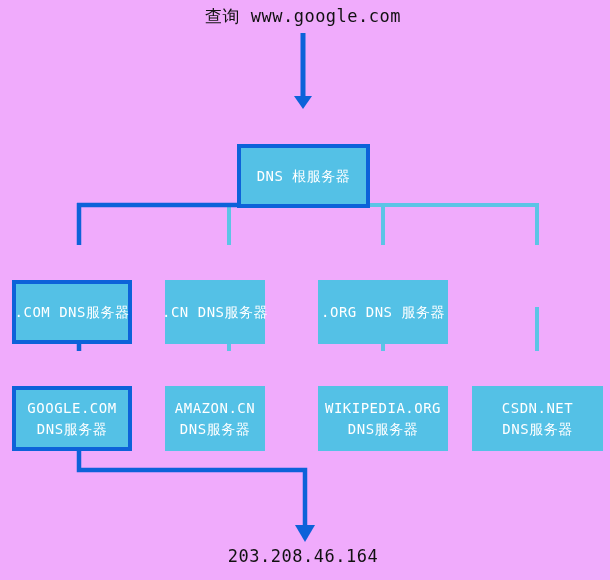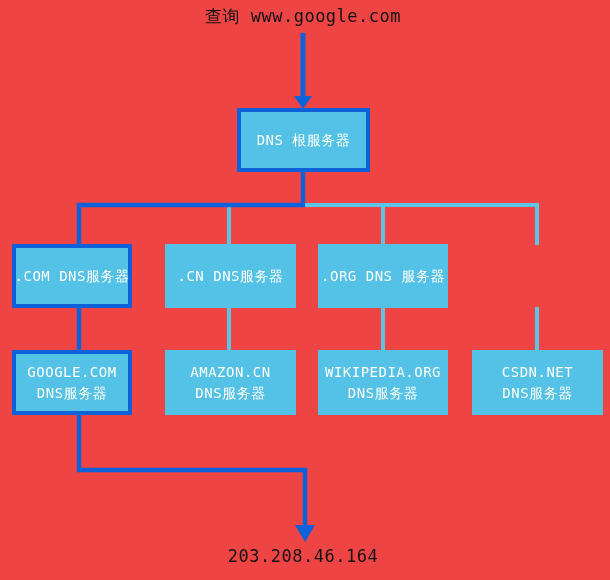--- a/index.html
+++ b/index.html
@@ -8,21 +8,21 @@
     --light: #5cc4e6;
     --ink: #111111;
     --box-ink: #ffffff;
   }
   * { margin: 0; padding: 0; box-sizing: border-box; }
   html, body { background: #ffffff; }
   .stage {
     position: relative;
     width: 610px;
     height: 580px;
-    background: #ef4444;
+    background: #f0abfc;
     overflow: hidden;
     font-family: "DejaVu Sans Mono", "Liberation Mono", monospace;
   }
   .connector-layer {
     position: absolute;
     left: 0; top: 0;
     width: 610px; height: 580px;
   }
   .stroke-dark { stroke: var(--dark); fill: none; }
   .stroke-light { stroke: var(--light); fill: none; }
@@ -45,27 +45,28 @@
     color: var(--box-ink);
     display: flex;
     flex-direction: column;
     align-items: center;
     justify-content: center;
     text-align: center;
     font-size: 14px;
     letter-spacing: 0.5px;
     line-height: 21px;
     white-space: pre;
+    margin-top: 36px;
   }
   .node.highlight { border: 4px solid var(--dark); }
   .node-root { left: 237px; top: 108px; width: 133px; height: 64px; }
   .row-tld  { top: 244px; height: 64px; }
   .row-auth { top: 350px; height: 65px; }
   .col-1 { left: 12px;  width: 120px; }
-  .col-2 { left: 165px; width: 131px; }
+  .col-2 { left: 165px; width: 100px; }
   .col-3 { left: 318px; width: 130px; }
   .col-4 { left: 472px; width: 131px; }
 </style>
 </head>
 <body>
 
 <div class="stage">
 
   <svg class="connector-layer" width="610" height="580" viewBox="0 0 610 580" xmlns="http://www.w3.org/2000/svg">
 

